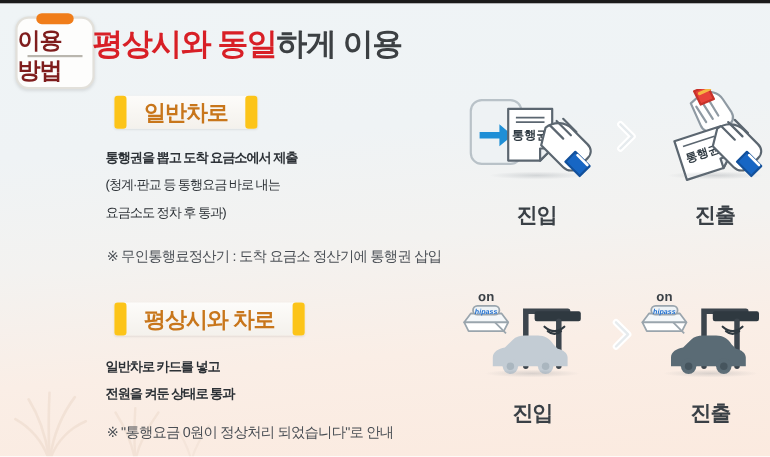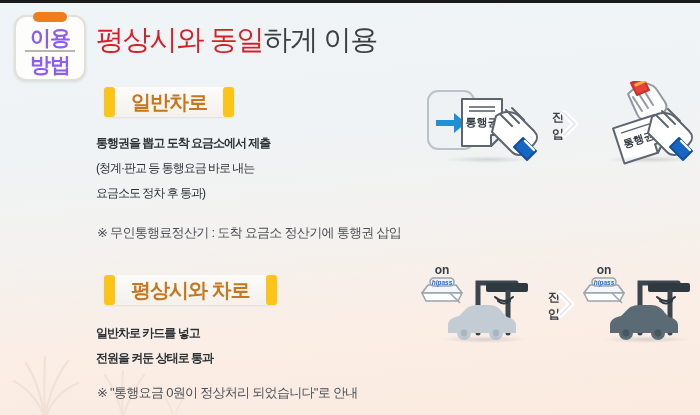--- a/index.html
+++ b/index.html
@@ -56,44 +56,44 @@
     transform: translateX(-50%);
     top: -5px;
     width: 34px;
     height: 10px;
     background: #f07d1a;
     border-radius: 6px;
   }
   .badge-l1, .badge-l2 {
     position: absolute;
     left: 0; right: 0;
-    text-align: center;
-    color: #8b5cf6;
+    text-align: left;
+    color: #7f1d1d;
     font-weight: bold;
     font-size: 21px;
     letter-spacing: -1px;
     line-height: 1;
   }
   .badge-l1 { top: 10px; }
   .badge-l2 { top: 37px; }
   .badge-rule {
     position: absolute;
     left: 9px; right: 9px;
     top: 33px;
     height: 2px;
     background: #b9b6ae;
   }
 
   
   .heading {
     position: absolute;
-    left: 96px;
+    left: 84px;
     top: 18px;
     font-size: 28px;
-    font-weight: normal;
+    font-weight: bold;
     letter-spacing: -1.2px;
     white-space: nowrap;
   }
   .heading .hl { color: #d81f26; }
   .heading .rest { color: #3c4043; }
 
   
   .pill {
     position: absolute;
     height: 30px;
@@ -151,31 +151,31 @@
     position: absolute;
     display: flex;
     align-items: flex-start;
   }
   #stage-normal { left: 424px; top: 78px; }
   #stage-hipass { left: 420px; top: 258px; }
 
   .step {
     width: 128px;
     display: flex;
-    flex-direction: row;
+    flex-direction: column;
     align-items: center;
   }
   .art {
     height: 86px;
     width: 128px;
     position: relative;
   }
   .step-label {
-    margin-top: 4px;
-    font-size: 12px;
+    margin-top: 16px;
+    font-size: 19px;
     letter-spacing: -.8px;
     color: #3a4046;
     font-weight: bold;
   }
   .chev {
     width: 34px;
     height: 86px;
     display: flex;
     align-items: center;
     justify-content: center;

